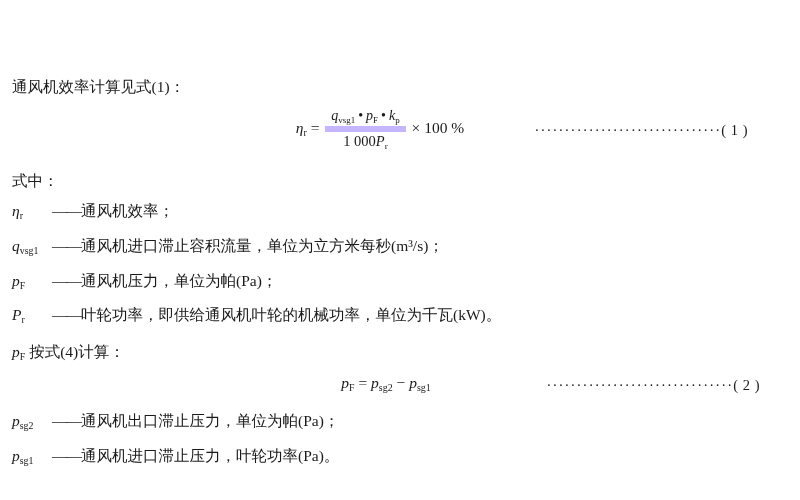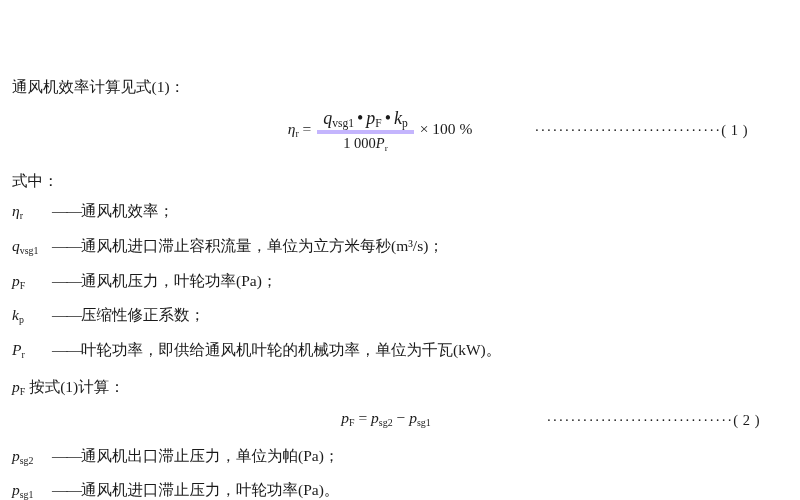--- a/index.html
+++ b/index.html
@@ -74,22 +74,22 @@
   }
   .frac {
     display: inline-block;
     vertical-align: middle;
     text-align: center;
     margin: 0 2px;
   }
   .frac .num {
     display: block;
     padding: 0 6px 1px 6px;
-    border-bottom: 4px solid #c4b5fd;
-    font-size: 18px;
+    border-bottom: 6px solid #c4b5fd;
+    font-size: 14px;
   }
   .frac .den {
     display: block;
     padding: 1px 6px 0 6px;
     font-size: 14.5px;
     text-align: center;
   }
   .eq-lead {
     font-size: 15.5px;
   }
@@ -135,33 +135,30 @@
 
   <div class="line term">
     <span class="sym"><span class="it">η</span><sub>r</sub></span><span class="dash">——</span><span>通风机效率；</span>
   </div>
 
   <div class="line term">
     <span class="sym"><span class="it">q</span><sub>vsg1</sub></span><span class="dash">——</span><span>通风机进口滞止容积流量，单位为立方米每秒(m³/s)；</span>
   </div>
 
   <div class="line term">
-    <span class="sym"><span class="it">p</span><sub>F</sub></span><span class="dash">——</span><span>通风机压力，叶轮功率(Pa)；</span>
+    <span class="sym"><span class="it">p</span><sub>F</sub></span><span class="dash">——</span><span>通风机压力，单位为帕(Pa)；</span>
   </div>
 
-  <div class="line term">
-    <span class="sym"><span class="it">k</span><sub>p</sub></span><span class="dash">——</span><span>压缩性修正系数；</span>
-  </div>
 
   <div class="line term">
     <span class="sym"><span class="it">P</span><sub>r</sub></span><span class="dash">——</span><span>叶轮功率，即供给通风机叶轮的机械功率，单位为千瓦(kW)。</span>
   </div>
 
   <div class="line sec">
-    <span class="it">p</span><sub>F</sub><span> 按式(1)计算：</span>
+    <span class="it">p</span><sub>F</sub><span> 按式(4)计算：</span>
   </div>
 
   <div class="formula-row short">
     <div class="formula-center">
       <span class="it">p</span><sub>F</sub> = <span class="it">p</span><sub>sg2</sub> − <span class="it">p</span><sub>sg1</sub>
     </div>
     <div class="dots-num">
       <span class="dots">·······························</span><span>( 2 )</span>
     </div>
   </div>

